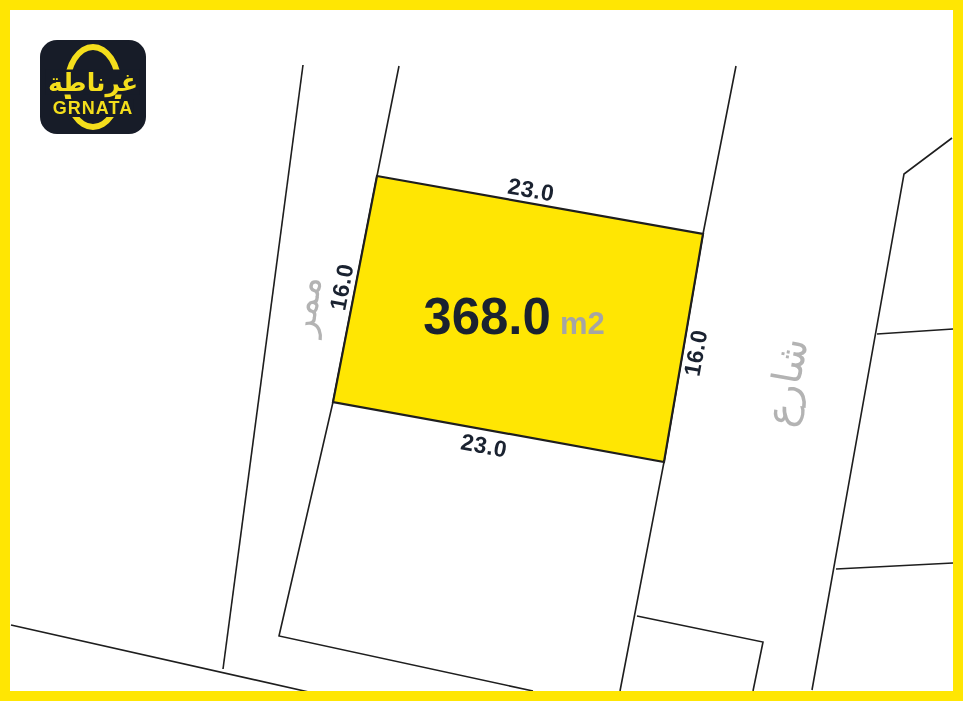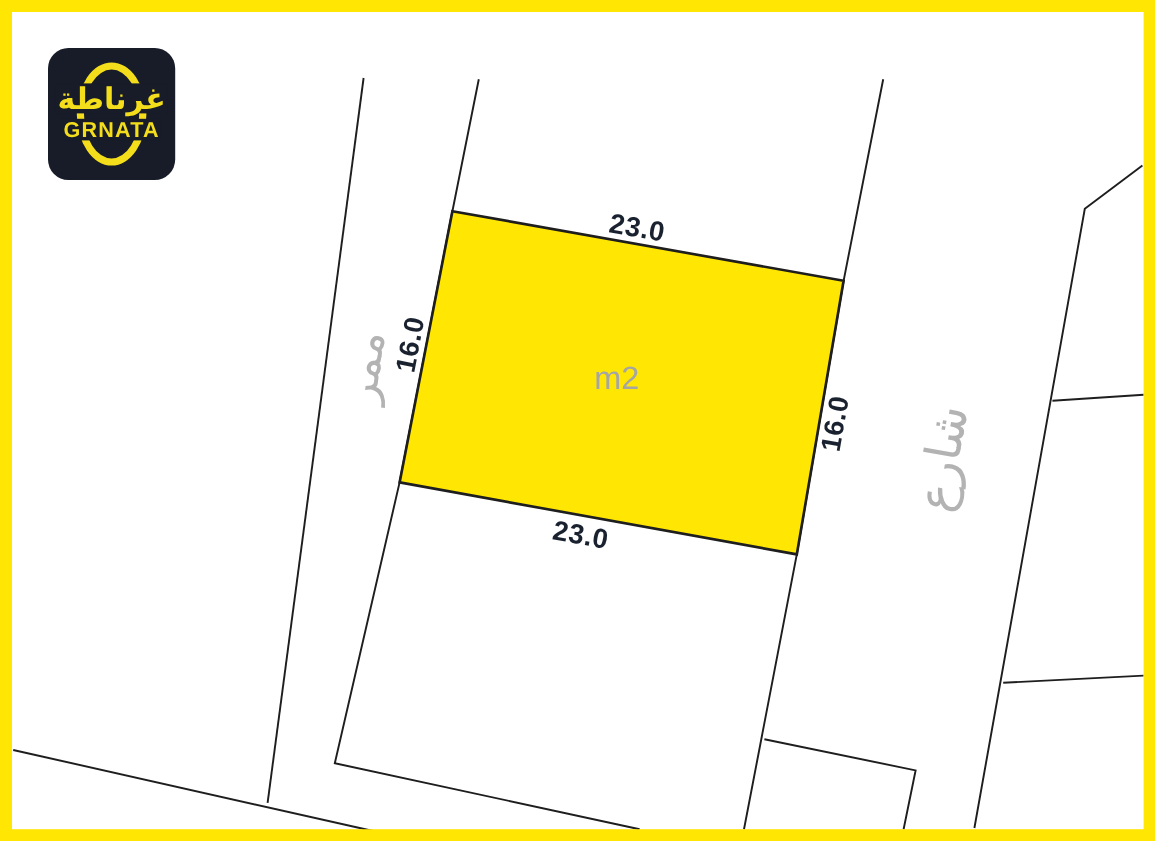--- a/index.html
+++ b/index.html
@@ -28,24 +28,24 @@
   .street-lbl{
     color:#b3b3b3;font-family:"DejaVu Sans", sans-serif;font-size:40px;font-weight:400;
   }
   .lbl-passage{left:305px;top:306px;transform:translate(-50%,-50%) rotate(-82deg);font-size:36px;}
   .lbl-street {left:786px;top:382px;transform:translate(-50%,-50%) rotate(-80deg);}
   .area-lbl{
     left:514px;top:316px;transform:translate(-50%,-50%);
     display:flex;align-items:baseline;gap:9px;
   }
   .area-value{color:#1a2230;font-size:51px;font-weight:700;}
-  .area-unit{color:#a5a5a5;font-size:27px;font-weight:400;}
+  .area-unit{color:#a5a5a5;font-size:31px;font-weight:700;}
   
   .logo{
-    position:absolute;left:40px;top:40px;width:106px;height:110px;z-index:6;
+    position:absolute;left:40px;top:40px;width:106px;height:94px;z-index:6;
     background:#171c28;border-radius:17px;
   }
   .logo-ring{
     position:absolute;left:50%;top:50%;width:46px;height:74px;
     transform:translate(-50%,-50%);
     border:6px solid #f4de1c;border-radius:50%;
   }
   .logo-arabic{
     position:absolute;left:50%;top:42px;transform:translate(-50%,-50%);
     color:#f4de1c;background:#171c28;padding:0 2px;
@@ -81,20 +81,21 @@
 
     <polygon points="377,176 703,234 664,462 333,402"></polygon>
   </svg>
 
   <div class="lbl dim dim-top">23.0</div>
   <div class="lbl dim dim-bottom">23.0</div>
   <div class="lbl dim dim-left">16.0</div>
   <div class="lbl dim dim-right">16.0</div>
 
   <div class="lbl area-lbl">
+    <span class="area-value">368.0</span>
     <span class="area-unit">m2</span>
   </div>
 
   <div class="lbl street-lbl lbl-passage">ممر</div>
   <div class="lbl street-lbl lbl-street">شارع</div>
 
   <div class="logo">
     <div class="logo-ring"></div>
     <div class="logo-arabic">غرناطة</div>
     <div class="logo-latin">GRNATA</div>

